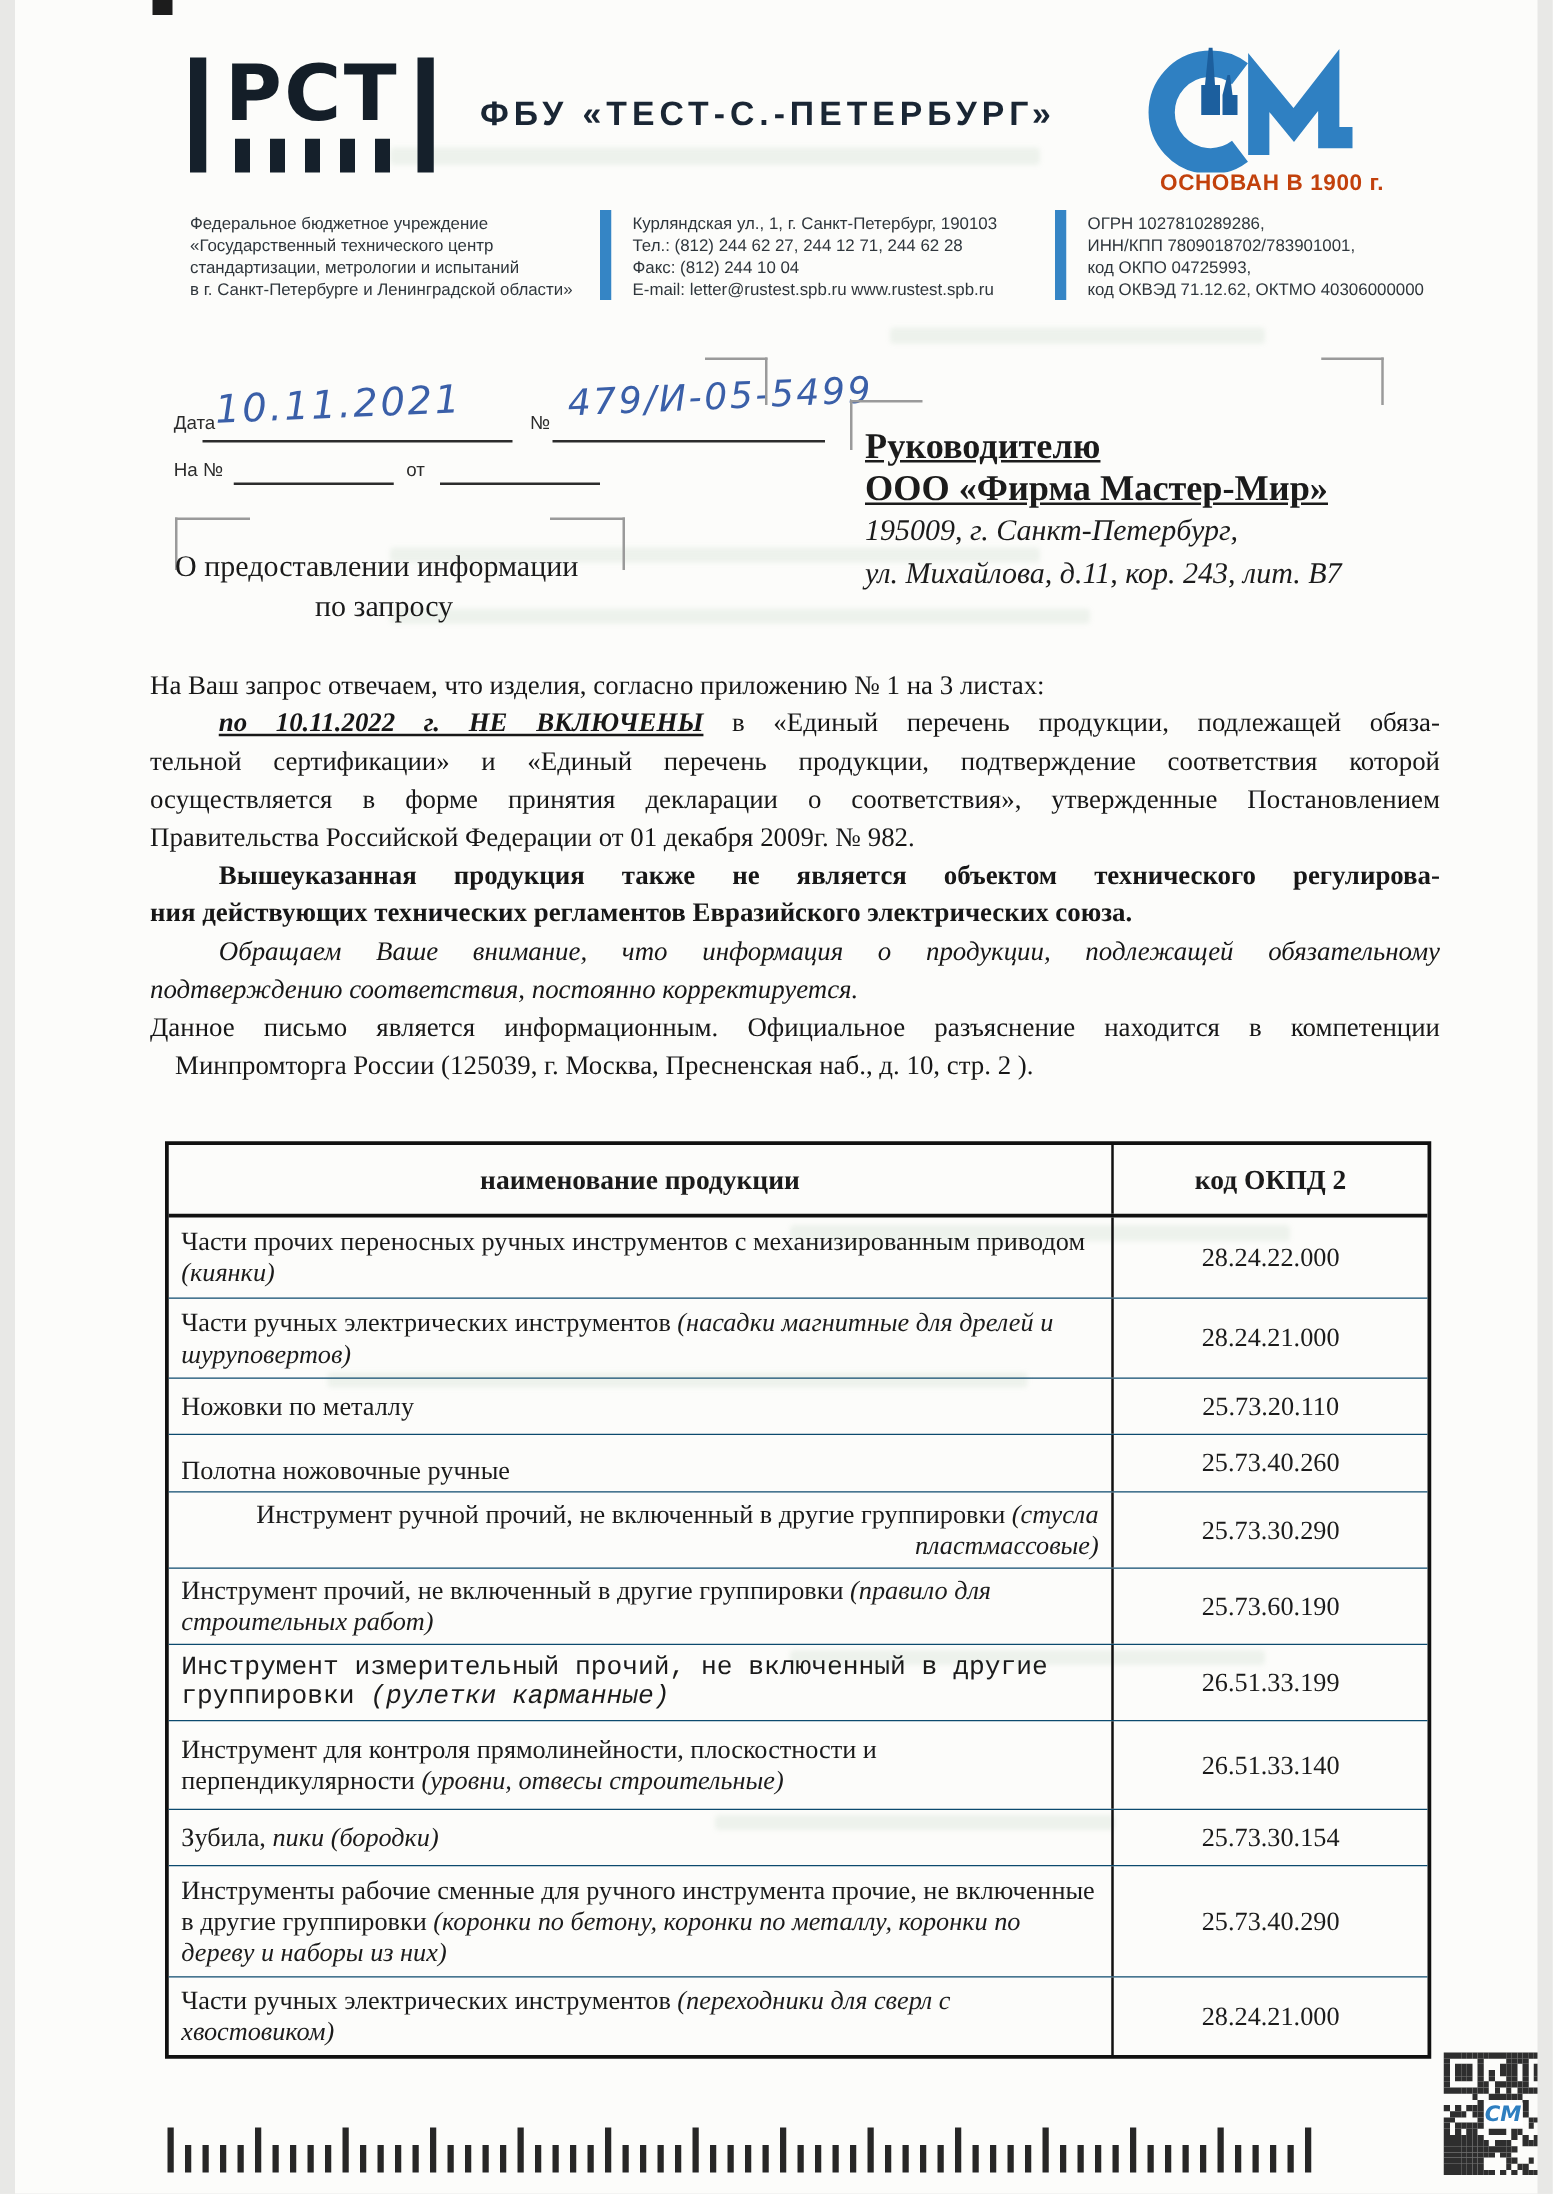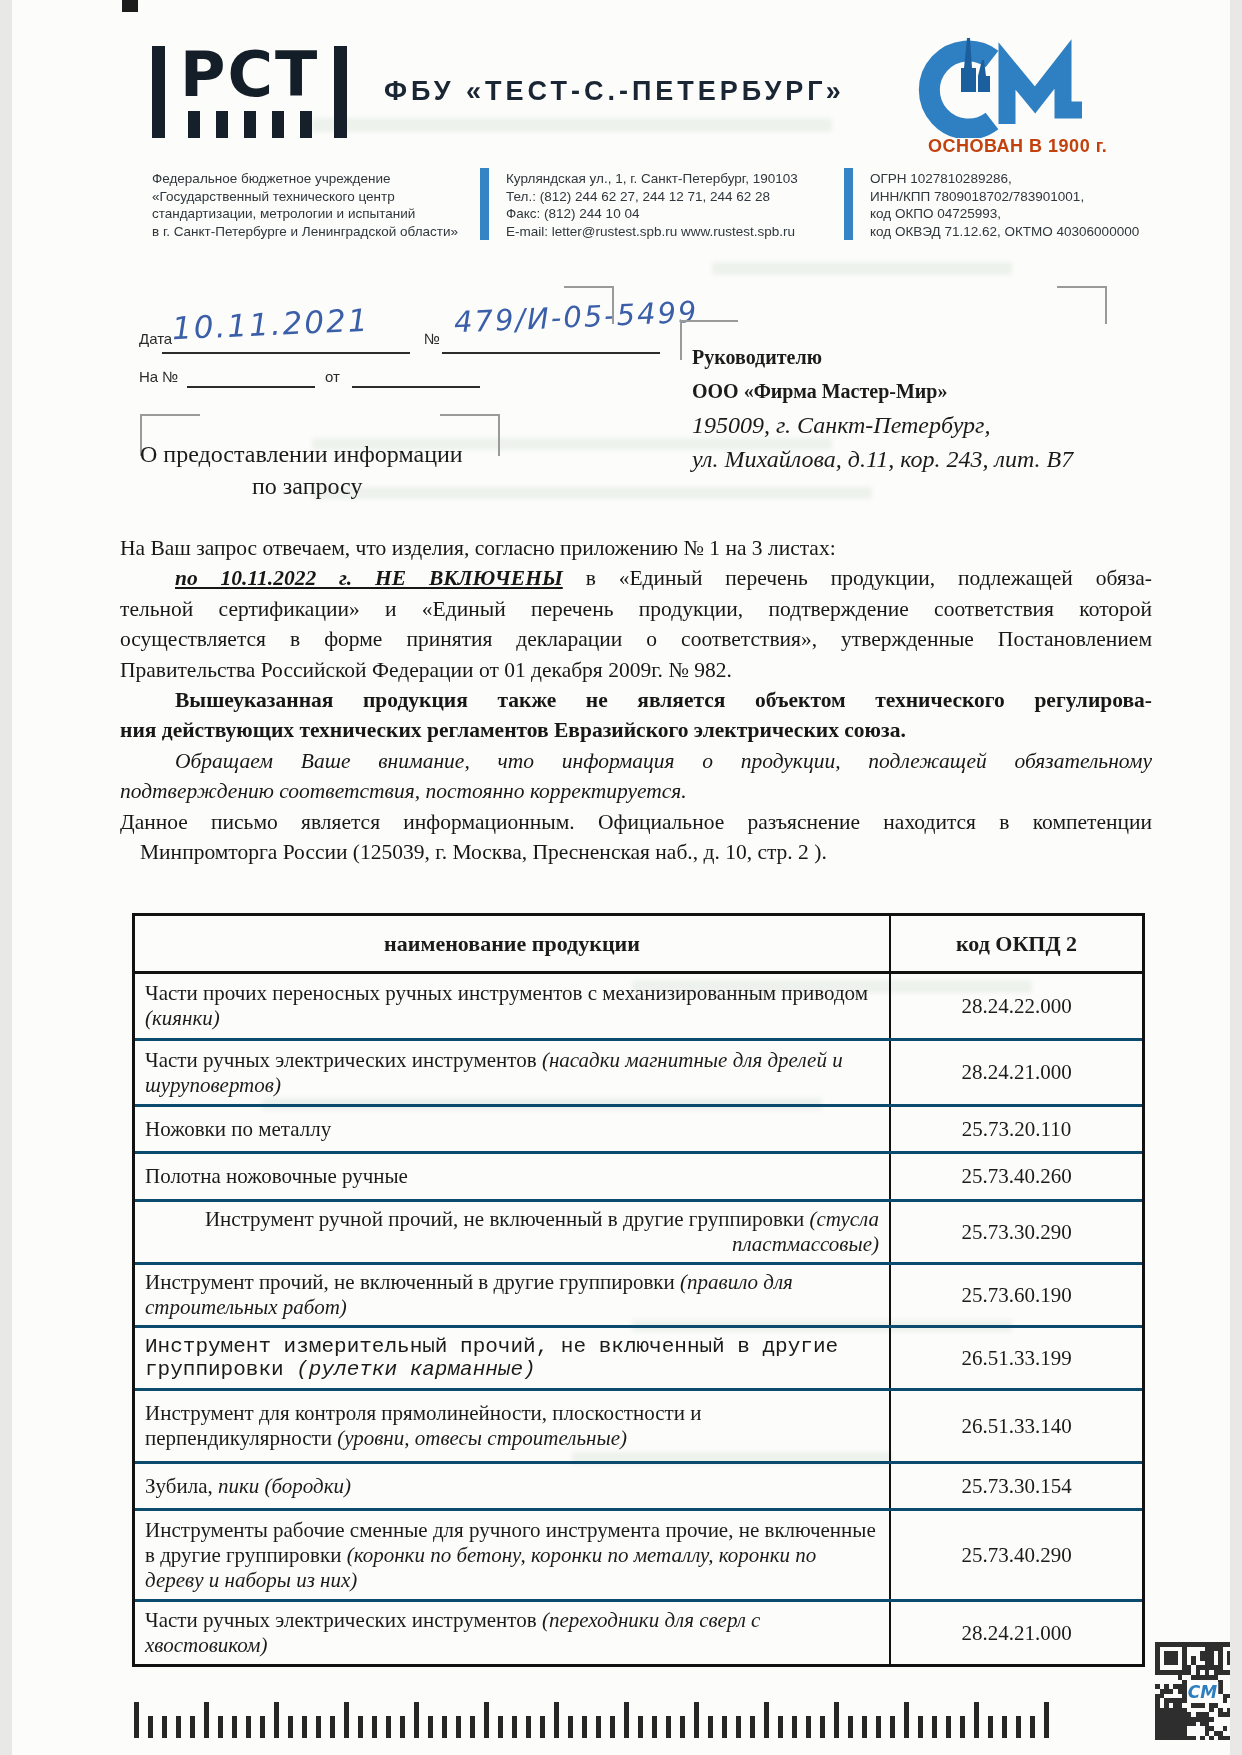--- a/index.html
+++ b/index.html
@@ -28,33 +28,33 @@
   
   .lbl{position:absolute;font-family:"Liberation Sans",sans-serif;font-size:15px;color:#2b2b2b;}
   .hand{position:absolute;font-family:"DejaVu Sans",sans-serif;font-style:italic;
         color:#3a5fa8;transform:rotate(-2.5deg);letter-spacing:2px;white-space:nowrap;}
   .uline{position:absolute;height:2px;background:#2c2c2c;}
   .cmark{position:absolute;}
   .cmark.tl{border-top:2px solid #9a9a9a;border-left:2px solid #9a9a9a;}
   .cmark.tr{border-top:2px solid #9a9a9a;border-right:2px solid #9a9a9a;}
   
   .addressee{position:absolute;left:680px;top:340px;width:450px;line-height:34px;}
-  .addressee .l1,.addressee .l2{font-weight:bold;font-size:20px;}
+  .addressee .l1,.addressee .l2{font-weight:bold;font-size:29px;text-decoration:underline;}
   .addressee .l3,.addressee .l4{font-style:italic;font-size:24px;}
   .subject{position:absolute;left:128px;top:438px;font-size:24px;line-height:32px;}
   .subject .s2{margin-left:112px;}
   
   .body-text{position:absolute;left:108px;top:533px;width:1032px;
              font-size:21.5px;line-height:30.4px;color:#171717;}
   .body-text .jline{text-align:justify;text-align-last:justify;}
   .b{font-weight:bold;} .i{font-style:italic;} .u{text-decoration:underline;}
   
   .ptable{position:absolute;left:120px;top:913px;width:1013px;border:3px solid #111;
           box-sizing:border-box;font-size:21px;}
-  .trow{display:flex;border-bottom:3px solid #0c4a6e;box-sizing:border-box;}
+  .trow{display:flex;border-bottom:1px solid #0c4a6e;box-sizing:border-box;}
   .trow:last-child{border-bottom:none;}
   .thead{border-bottom:3px solid #111;font-weight:bold;font-size:22px;}
   .tc-name{width:756px;border-right:2px solid #111;box-sizing:border-box;
            display:flex;align-items:center;padding:4px 10px;}
   .tc-code{flex:1;display:flex;align-items:center;justify-content:center;padding:4px 6px;}
   .thead .tc-name{justify-content:center;}
   
   .barcode{position:absolute;left:122px;top:1698px;width:928px;height:40px;
            display:flex;align-items:flex-end;gap:9px;}
   .barcode div{width:5px;background:#262626;}
@@ -197,21 +197,21 @@
         </div>
         <div class="tc-code">28.24.21.000</div>
       </div>
       <div class="trow">
         <div class="tc-name" style="min-height: 44px;">
           <div><span>Ножовки по металлу</span></div>
         </div>
         <div class="tc-code">25.73.20.110</div>
       </div>
       <div class="trow">
-        <div class="tc-name" style="min-height: 45px;">
+        <div class="tc-name" style="min-height: 45px; align-items: flex-end;">
           <div><span>Полотна ножовочные ручные</span></div>
         </div>
         <div class="tc-code">25.73.40.260</div>
       </div>
       <div class="trow">
         <div class="tc-name" style="min-height: 60px; text-align: right;">
           <div><span>Инструмент ручной прочий, не включенный в другие группировки </span><span class="i">(стусла пластмассовые)</span></div>
         </div>
         <div class="tc-code">25.73.30.290</div>
       </div>

